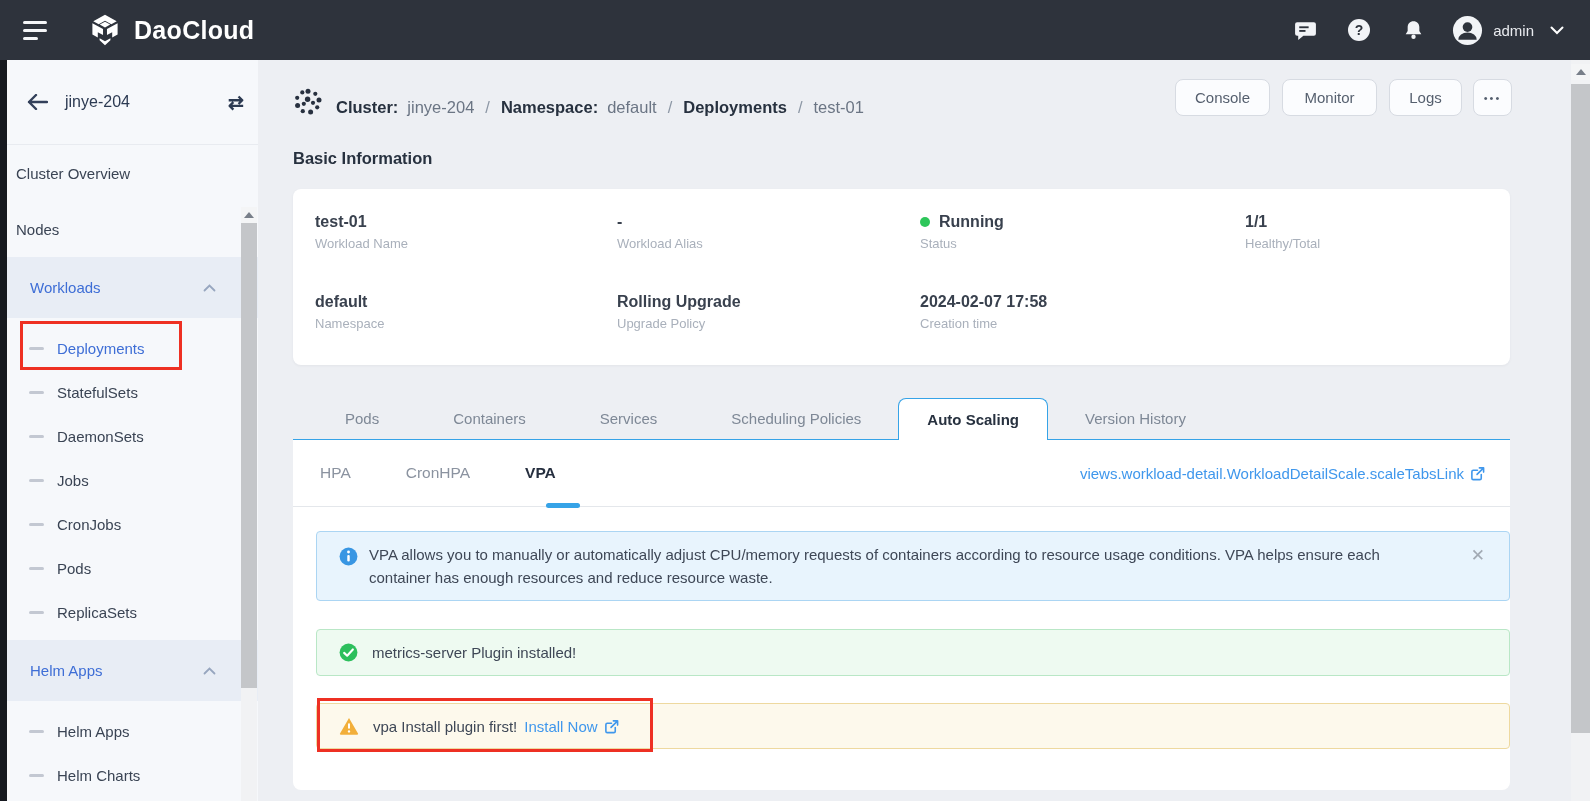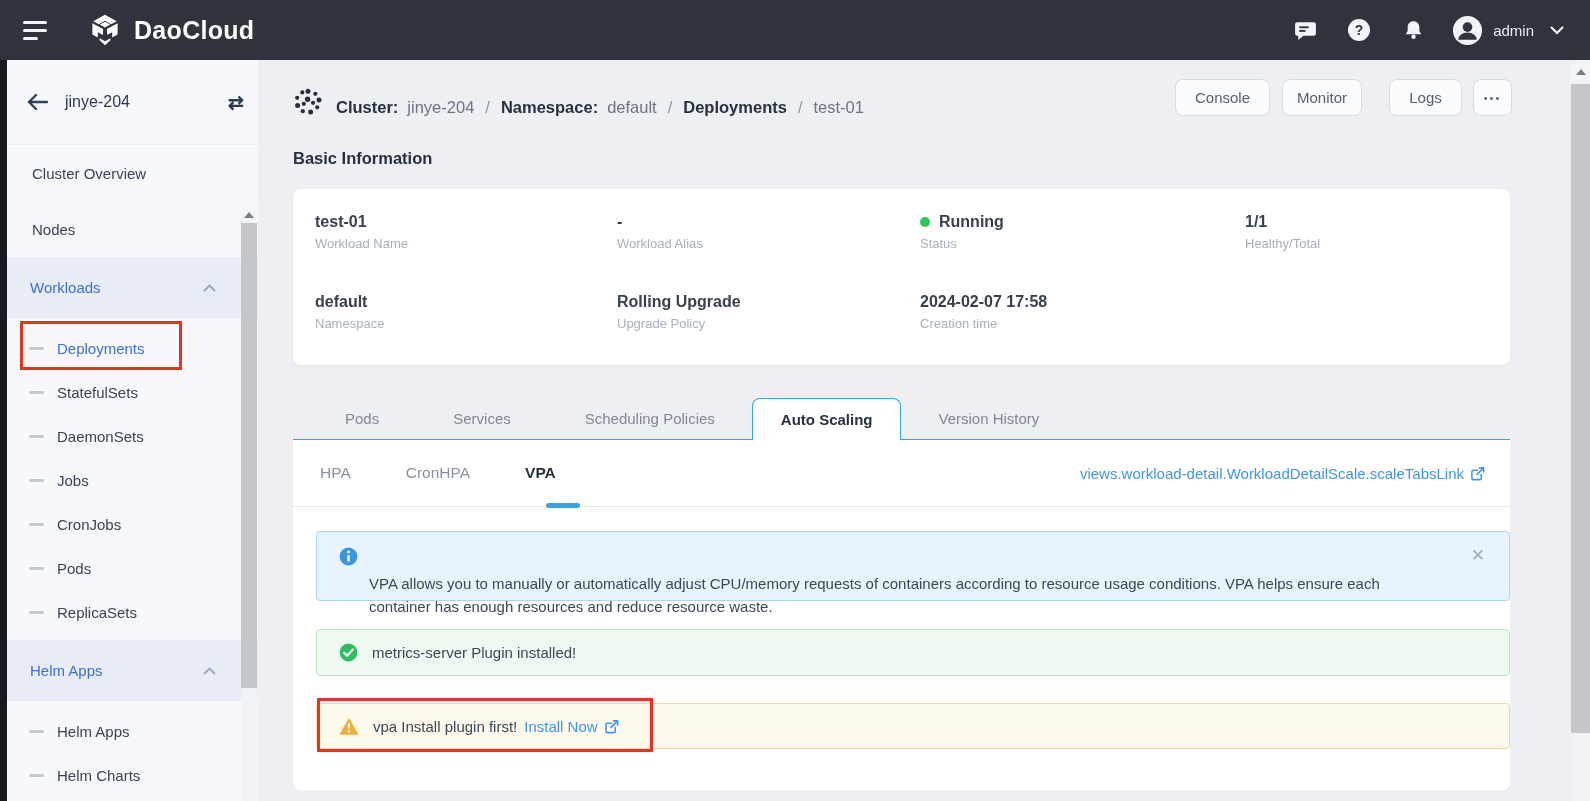--- a/index.html
+++ b/index.html
@@ -30,21 +30,21 @@
   
   .left-rail { position:absolute; top:60px; left:0; width:7px; bottom:0; background:#16191f; z-index:20; }
   .sidebar { position:absolute; top:60px; left:0; width:258px; bottom:0; background:#f6f8fb; z-index:2; }
   .sidebar-head {
     height:85px; display:flex; align-items:center;
     padding-left:27px; padding-right:14px; border-bottom:1px solid #e8ebf0;
   }
   .back-icon { display:flex; cursor:pointer; }
   .cluster-name { font-size:16px; color:#2c3a52; margin-left:17px; }
   .refresh-icon { margin-left:auto; font-size:19px; font-weight:bold; color:#2c3a52; cursor:pointer; line-height:1; }
-  .nav-item { height:56px; display:flex; align-items:center; padding-left:32px; font-size:15px; color:#3a4454; cursor:pointer; }
+  .nav-item { height:56px; display:flex; align-items:center; padding-left:16px; font-size:15px; color:#3a4454; cursor:pointer; }
   .nav-group { height:61px; background:#e8edf5; color:#3e6ed6; display:flex; align-items:center; padding-left:30px; font-size:15px; cursor:pointer; }
   .nav-group .chev { margin-left:auto; margin-right:42px; display:flex; }
   .nav-child { height:44px; display:flex; align-items:center; padding-left:29px; font-size:15px; color:#3a4454; cursor:pointer; }
   .nav-child .dash { width:15px; height:3px; background:#c3c8d2; border-radius:2px; margin-right:13px; }
   .nav-child.active { color:#3e6ed6; }
   .mt8 { margin-top:8px; }
   .mt6 { margin-top:6px; }
 
   
   .sb-scrollbar { position:absolute; top:147px; left:241px; width:16px; bottom:0; background:#f1f2f4; z-index:6; }
@@ -62,21 +62,21 @@
   .crumb { font-size:16.5px; }
   .crumb.key { font-weight:bold; color:#27313f; }
   .crumb.val { color:#6b7584; }
   .crumb.sep { color:#8d97a5; margin:0 11px; }
   .action-btn {
     position:absolute; top:79px; height:37px; background:#fbfcfe;
     border:1px solid #d7dbe2; border-radius:8px; color:#555f6e; font-size:15px;
     display:flex; align-items:center; justify-content:center; cursor:pointer;
   }
   #btn-console { left:1175px; width:95px; }
-  #btn-monitor { left:1282px; width:80px; }
+  #btn-monitor { left:1282px; width:95px; }
   #btn-logs    { left:1389px; width:73px; }
   #btn-more    { left:1473px; width:39px; font-size:11px; letter-spacing:2px; color:#555f6e; }
   .section-title { position:absolute; left:293px; top:149px; font-size:16.5px; font-weight:bold; color:#27313f; }
 
   .info-card {
     position:absolute; left:293px; top:189px; width:1217px; height:176px;
     background:#fff; border-radius:8px; box-shadow:0 1px 3px rgba(30,40,60,.05);
   }
   .field { position:absolute; }
   .field .fval { font-size:16px; font-weight:600; color:#39414e; }
@@ -101,21 +101,21 @@
     background:#fff; border-radius:0 0 8px 8px;
   }
   .subtab-row { position:relative; height:67px; display:flex; align-items:center; padding-left:27px; border-bottom:1px solid #e4e7eb; }
   .subtab { font-size:15.5px; color:#8b93a0; margin-right:55px; cursor:pointer; }
   .subtab.active { color:#262f3f; font-weight:600; }
   .subtab-underline { position:absolute; left:253px; bottom:-2px; width:34px; height:5px; background:#36a3e7; border-radius:3px; }
   .scale-link { margin-left:auto; padding-right:25px; font-size:15px; color:#3f97ec; display:flex; align-items:center; gap:6px; cursor:pointer; }
 
   .alert { position:absolute; left:23px; width:1194px; border-radius:4px; }
   .alert-info { top:91px; height:70px; background:#e8f4fd; border:1px solid #abd5f3; }
-  .alert-info .atext { padding:11px 64px 0 52px; font-size:15px; color:#3e4756; line-height:23px;margin-top:29px; }
+  .alert-info .atext { padding:11px 64px 0 52px; font-size:15px; color:#3e4756; line-height:23px; }
   .alert-info .aicon { position:absolute; left:22px; top:15px; display:flex; }
   .alert-close { position:absolute; right:24px; top:13px; font-size:17px; color:#a2aab4; cursor:pointer; }
   .alert-success { top:189px; height:47px; background:#eefaf1; border:1px solid #b9e7c6; display:flex; align-items:center; }
   .alert-warning { top:263px; height:46px; background:#fdf9ec; border:1px solid #eed99f; display:flex; align-items:center; }
   .aicon-inline { display:flex; margin-left:22px; }
   .atext-inline { margin-left:14px; font-size:15px; color:#3e4756; }
   .warn-link { color:#3f97ec; margin-left:7px; font-size:15px; cursor:pointer; }
   .warn-ext { display:flex; margin-left:6px; cursor:pointer; }
 
   
@@ -322,20 +322,21 @@
     <div class="flab">Upgrade Policy</div>
   </div>
   <div class="field f-c3 f-r2">
     <div class="fval">2024-02-07 17:58</div>
     <div class="flab">Creation time</div>
   </div>
 </div>
 
 <div class="tab-bar">
   <div class="tab">Pods</div>
+  <div class="tab">Containers</div>
   <div class="tab">Services</div>
   <div class="tab">Scheduling Policies</div>
   <div class="tab active">Auto Scaling</div>
   <div class="tab">Version History</div>
 </div>
 
 <div class="content-panel">
   <div class="subtab-row">
     <span class="subtab">HPA</span>
     <span class="subtab">CronHPA</span>

